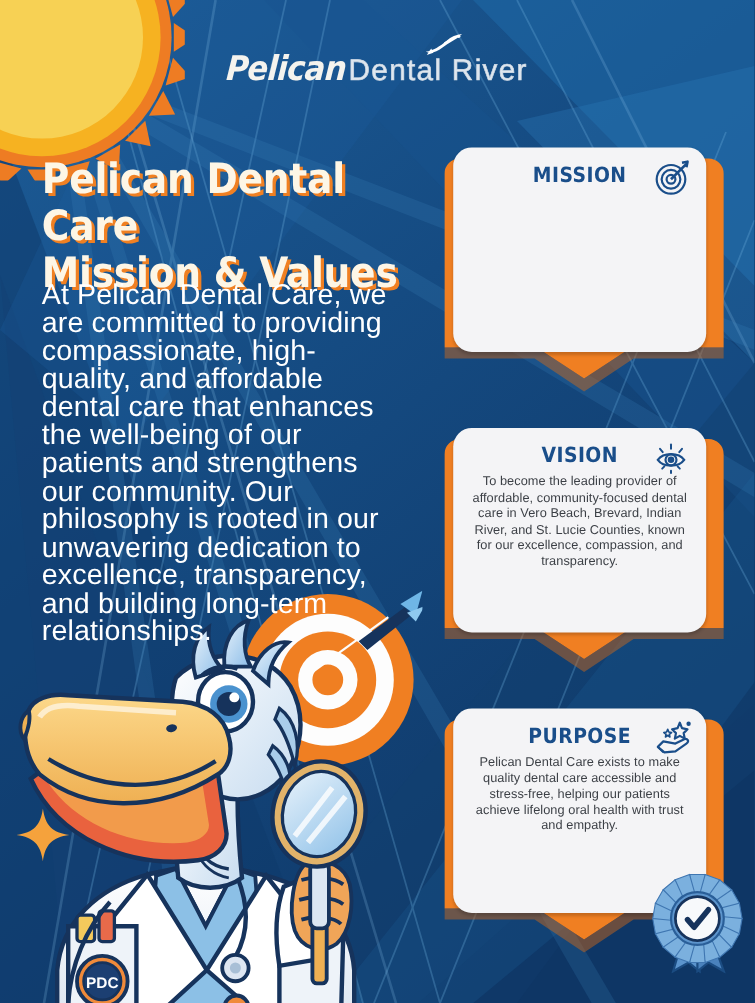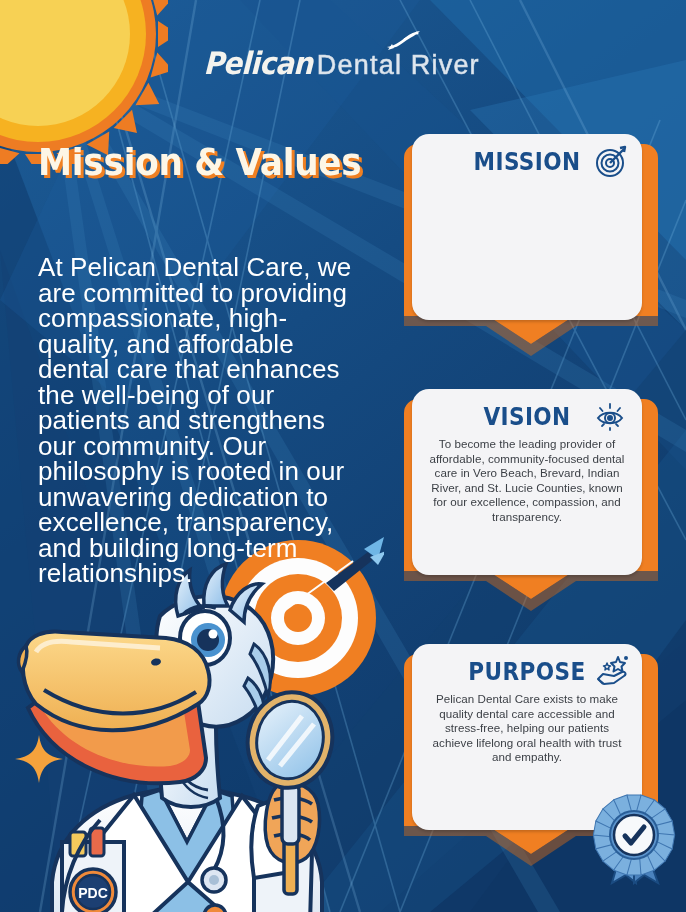--- a/index.html
+++ b/index.html
@@ -98,21 +98,21 @@
   .card-face {
     position:absolute; left:8px; top:4px; right:16px;
     background:#f4f4f6;
     border-radius:17px;
     box-shadow:0 2px 3px rgba(0,0,0,.18);
     padding:14px 16px 16px;
   }
   .card-title {
     font-family:"DejaVu Sans Condensed","Liberation Sans", sans-serif;
     font-weight:bold;
-    font-size:24px;
+    font-size:19px;
     letter-spacing:0.4px;
     color:#1a4e8a;
     text-align:center;
     margin-bottom:6px;
   }
   .card-body {
     font-family:"Liberation Sans", sans-serif;
     font-size:11.6px;
     line-height:14.6px;
     color:#3b3f45;
@@ -239,20 +239,21 @@
           <path d="M3 17 C10 16 16 12 22 7 C26 3.5 31 1.5 36 1 C33 4 30 6 27 7.5 C24 9 21 11 18 13.5 C13 17.5 8 19 3 17 Z" fill="#ffffff"></path>
           <path d="M20 9 C23 8 26 6 29 4" stroke="#ffffff" stroke-width="1.4" fill="none"></path>
           <path d="M8 14 L4 20 L10 18 Z" fill="#ffffff"></path>
           <circle cx="33" cy="3" r="1.5" fill="#ffffff"></circle>
         </svg>
       </div>
     </div>
   </div>
 
   <h1 class="headline">
+    <span>Pelican Dental Care</span>
     <span class="l2">Mission &amp; Values</span>
   </h1>
 
   <p class="lead">At Pelican Dental Care, we are committed to providing compassionate, high-quality, and affordable dental care that enhances the well-being of our patients and strengthens our community. Our philosophy is rooted in our unwavering dedication to excellence, transparency, and building long-term relationships.</p>
 
   <div class="target">
     <svg viewBox="0 0 166 166">
       <g transform="translate(80,83)">
         <circle r="78" fill="#f07f22"></circle>
         <circle r="60" fill="#fdfdfd"></circle>

